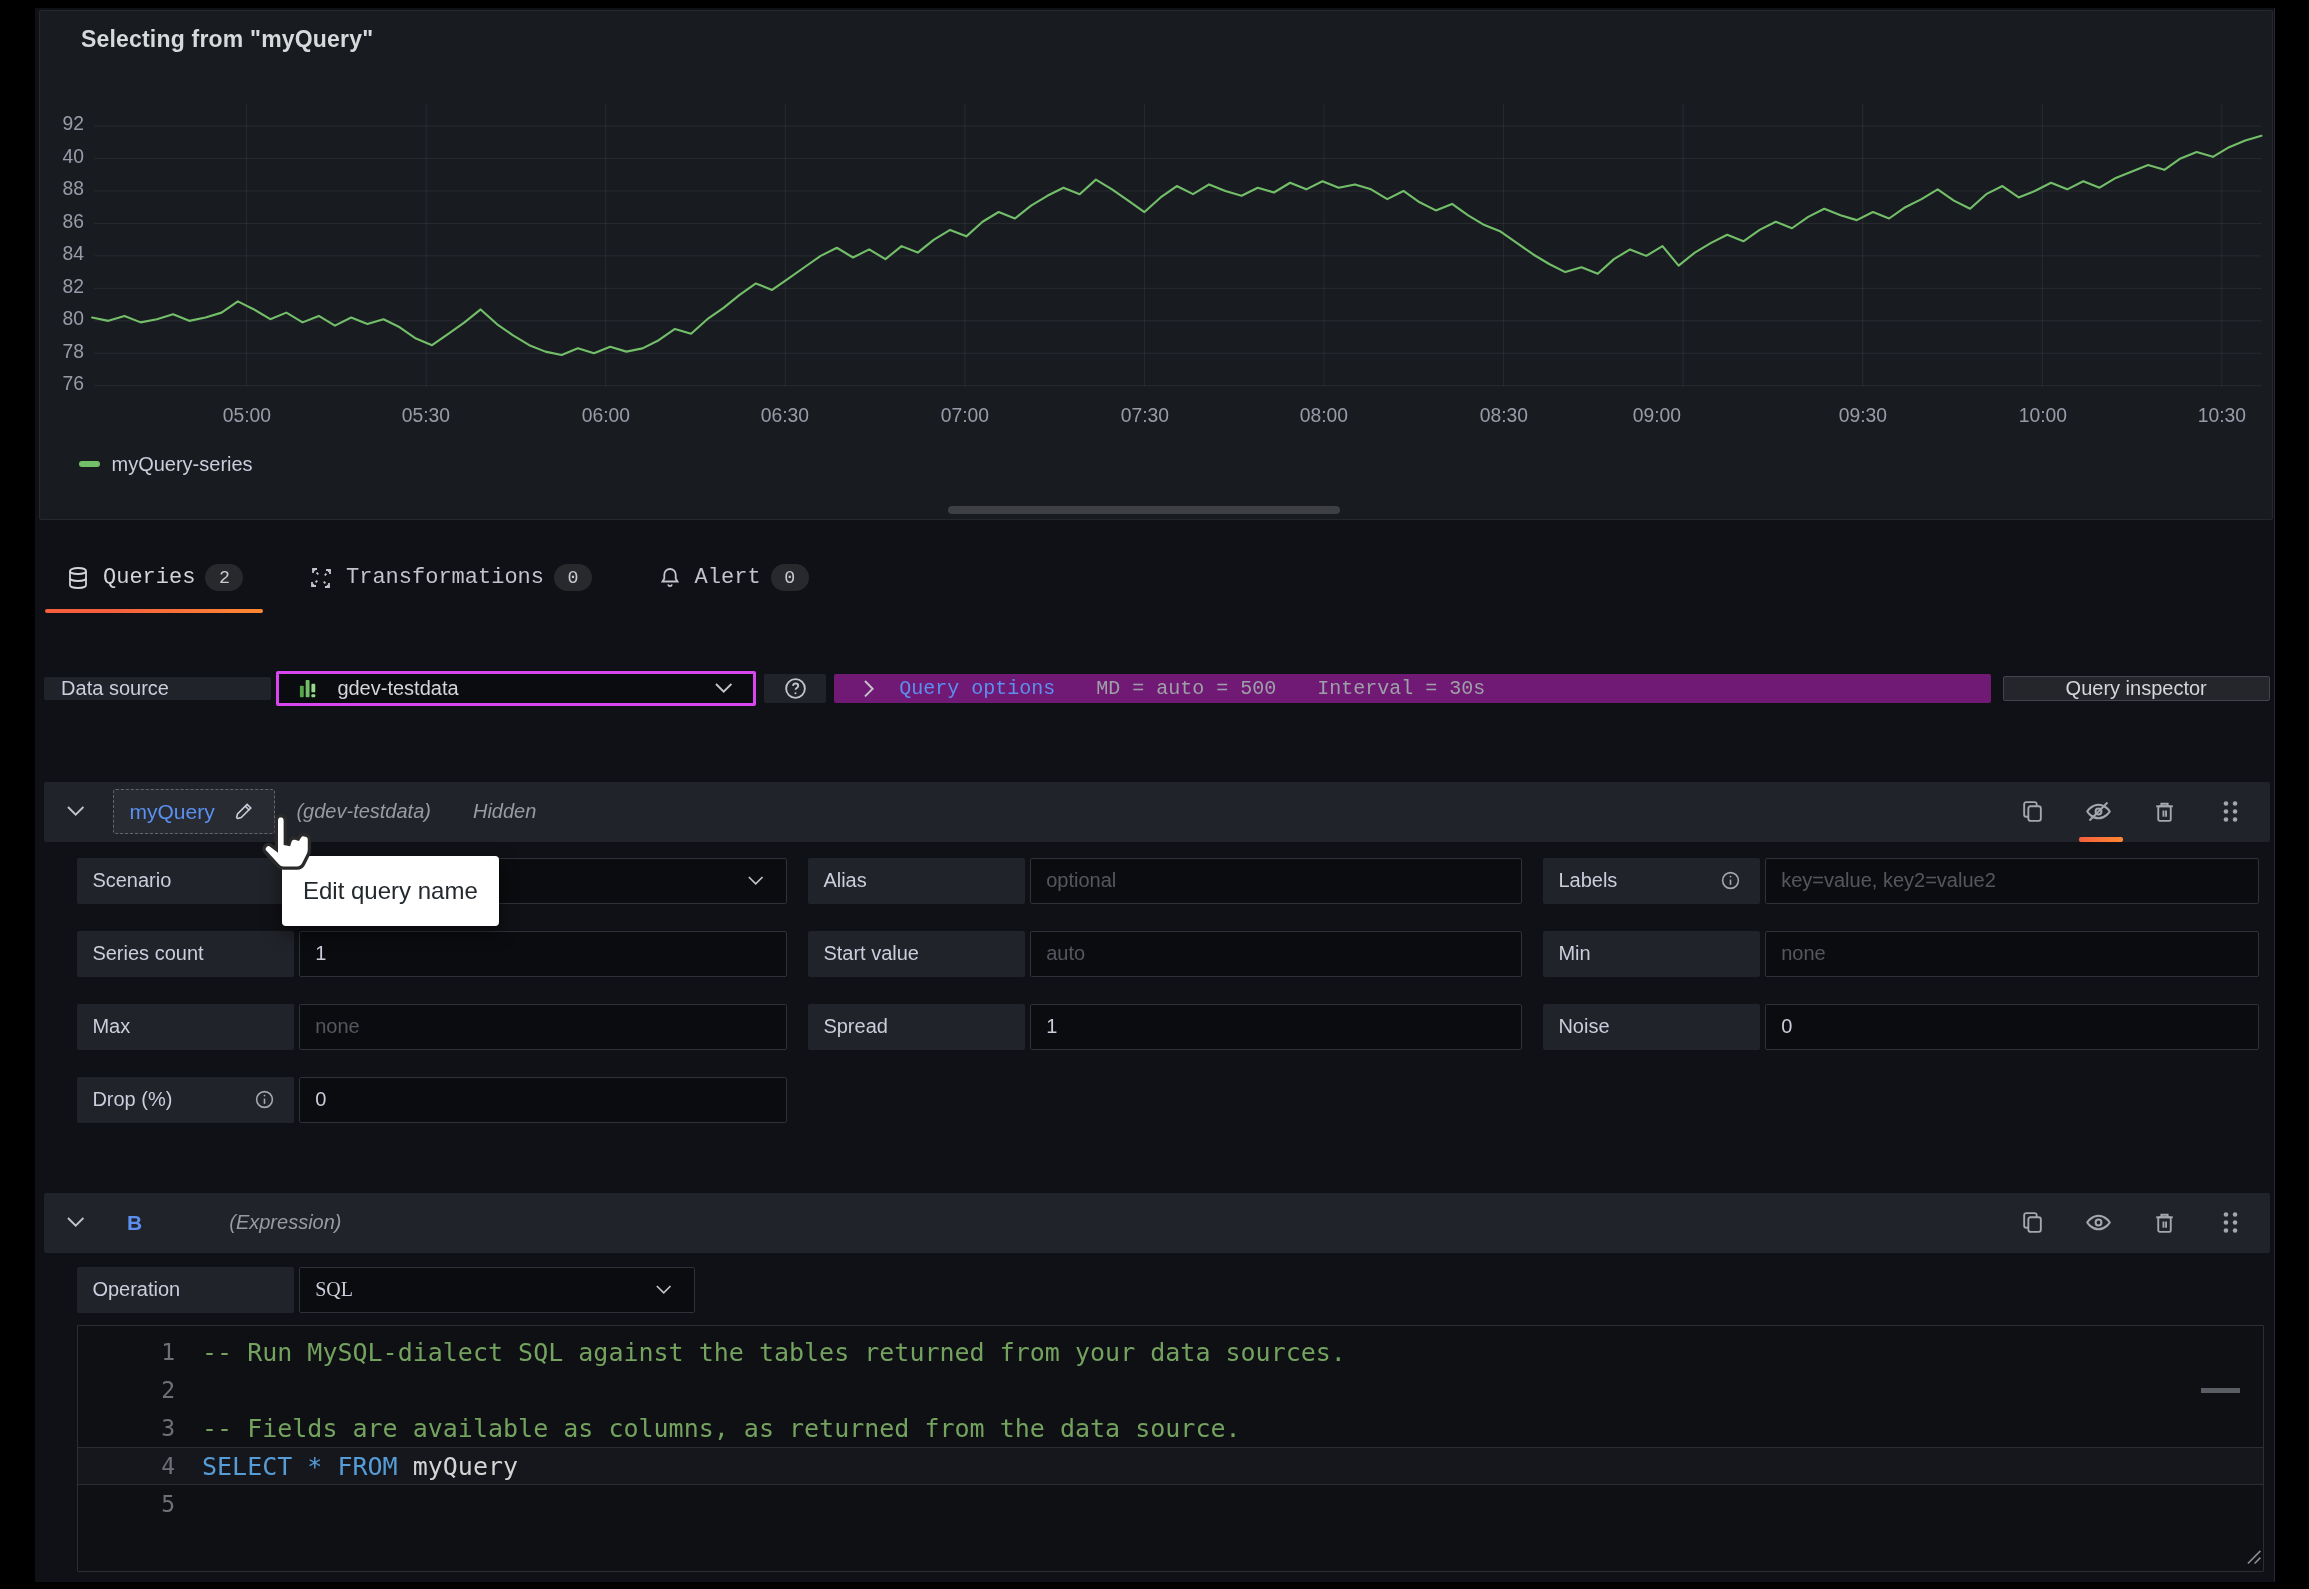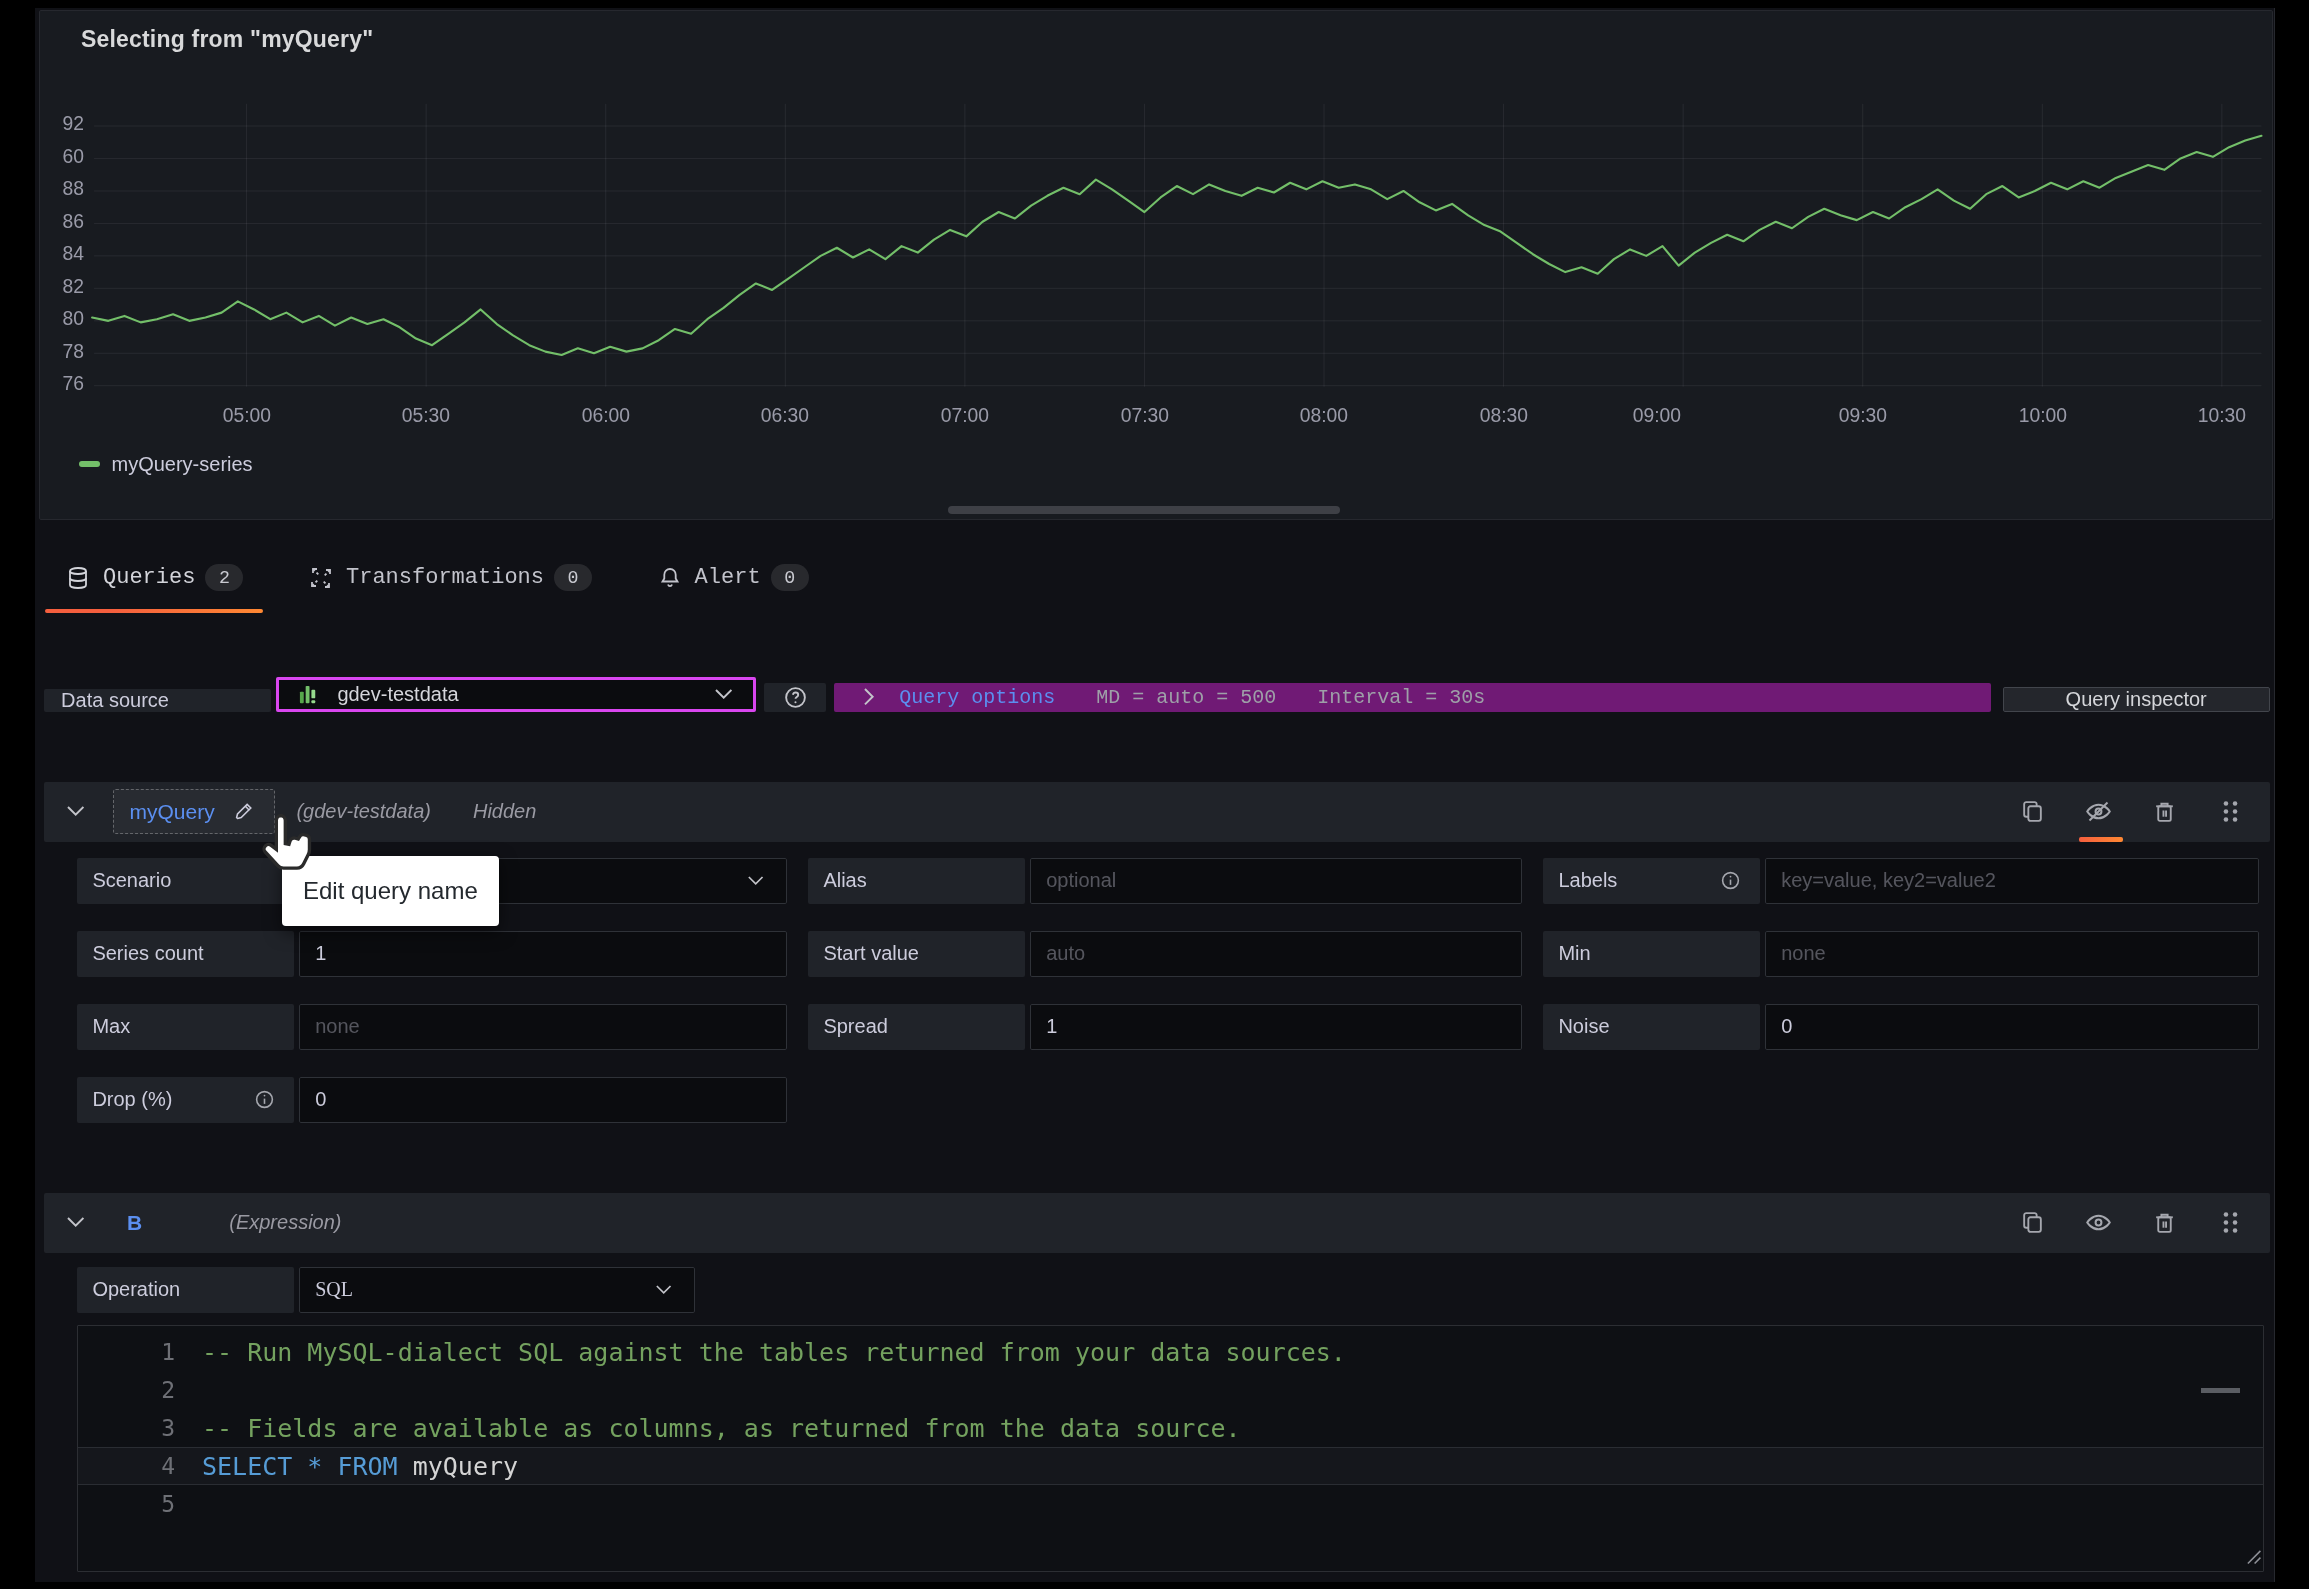--- a/index.html
+++ b/index.html
@@ -31,21 +31,21 @@
   .tab-label { font-size:22px; color:#D3D4DA; font-weight:500; }
   .tab.inactive .tab-label { color:#C2C3CB; font-weight:400; }
   .tab.active::after { content:""; position:absolute; left:0; right:0; bottom:0; height:3.9px;
     border-radius:1.9px; background:linear-gradient(90deg,#F55F3E 30%,#FF8833 99%); }
   .badge { background:rgba(255,255,255,0.10); color:#C9CAD1; font-size:18.3px;
     border-radius:15.4px; padding:3.9px 13.5px; }
   .tab svg { display:block; }
 
   
   .ds-row { position:absolute; left:8.7px; top:658px; width:2226px; height:46px;
-    display:flex; align-items:flex-end; }
+    display:flex; align-items:center; }
   .ds-label { width:227px; background:#202329; border-radius:1.9px; display:flex;
     align-items:center; padding:0 17.4px; font-size:20px; color:#CCCCDC; }
   .ds-select { width:480px; margin-left:5.8px; background:#0B0C0F; border:3px solid #d946ef;
     border-radius:1.9px; display:flex; align-items:center; padding:0 15.4px; gap:13.5px; }
   .ds-select-value { font-size:20px; color:#D5D6DB; flex:1; }
   .sq-btn { width:62px; margin-left:7.7px; background:#202329; border-radius:1.9px;
     display:flex; align-items:center; justify-content:center; }
   .qo-bar { flex:1; margin-left:7.7px; background:#701a75; border-radius:1.9px;
     display:flex; align-items:center; padding-left:21px;font-family:Liberation Mono, monospace; }
   .qo-label { font-size:20px; color:#5B8FF0; font-weight:500; margin-left:15.4px; }
@@ -135,21 +135,21 @@
         <line class="grid" x1="56" y1="219.9" x2="2301" y2="219.9"></line>
         <line class="grid" x1="56" y1="253.5" x2="2301" y2="253.5"></line>
         <line class="grid" x1="56" y1="287.1" x2="2301" y2="287.1"></line>
         <line class="grid" x1="56" y1="320.8" x2="2301" y2="320.8"></line>
         <line class="grid" x1="56" y1="354.4" x2="2301" y2="354.4"></line>
         <line class="grid" x1="56" y1="388.0" x2="2301" y2="388.0"></line>
         <polyline points="54.0,317.4 70.8,320.8 87.5,315.7 104.3,322.4 121.1,319.1 137.8,314.0 154.6,320.8 171.4,317.4 188.1,312.3 204.9,300.6 221.7,309.0 238.5,319.1 255.2,312.3 272.0,322.4 288.8,315.7 305.5,325.8 322.3,317.4 339.1,324.1 355.8,319.1 372.6,327.5 389.4,339.2 406.1,346.0 422.9,334.2 439.7,322.4 456.4,309.0 473.2,324.1 490.0,335.9 506.8,346.0 523.5,352.7 540.3,356.1 557.1,349.3 573.8,354.4 590.6,347.6 607.4,352.7 624.1,349.3 640.9,340.9 657.7,329.2 674.4,334.2 691.2,319.1 708.0,307.3 724.7,293.9 741.5,282.1 758.3,288.8 775.1,277.0 791.8,265.3 808.6,253.5 825.4,245.1 842.1,255.2 858.9,246.8 875.7,256.9 892.4,243.4 909.2,250.1 926.0,236.7 942.7,226.6 959.5,233.3 976.3,218.2 993.0,208.1 1009.8,214.8 1026.6,201.4 1043.4,191.3 1060.1,182.9 1076.9,189.6 1093.7,174.5 1110.4,184.6 1127.2,196.3 1144.0,208.1 1160.7,193.0 1177.5,181.2 1194.3,189.6 1211.0,179.5 1227.8,186.3 1244.6,191.3 1261.3,182.9 1278.1,187.9 1294.9,177.8 1311.6,184.6 1328.4,176.2 1345.2,182.9 1362.0,179.5 1378.7,184.6 1395.5,194.7 1412.3,186.3 1429.0,198.0 1445.8,206.4 1462.6,199.7 1479.3,211.5 1496.1,221.6 1512.9,228.3 1529.6,240.1 1546.4,251.8 1563.2,261.9 1579.9,270.3 1596.7,265.3 1613.5,272.0 1630.3,256.9 1647.0,246.8 1663.8,253.5 1680.6,243.4 1697.3,263.6 1714.1,250.1 1730.9,240.1 1747.6,231.6 1764.4,238.4 1781.2,226.6 1797.9,218.2 1814.7,224.9 1831.5,213.1 1848.2,204.7 1865.0,211.5 1881.8,216.5 1898.6,208.1 1915.3,214.8 1932.1,203.1 1948.9,194.7 1965.6,184.6 1982.4,196.3 1999.2,204.7 2015.9,189.6 2032.7,181.2 2049.5,193.0 2066.2,186.3 2083.0,177.8 2099.8,184.6 2116.5,176.2 2133.3,182.9 2150.1,172.8 2166.9,166.1 2183.6,159.4 2200.4,164.4 2217.2,152.6 2233.9,145.9 2250.7,150.9 2267.5,140.9 2284.2,134.1 2301.0,129.1" fill="none" stroke="#73BF69" stroke-width="2.2" stroke-linejoin="round" stroke-linecap="round"></polyline>
       </svg>
     <div id="y-labels">
         <div class="y-tick" style="top: 102px;">92</div>
-        <div class="y-tick" style="top: 135px;">60</div>
+        <div class="y-tick" style="top: 135px;">40</div>
         <div class="y-tick" style="top: 167px;">88</div>
         <div class="y-tick" style="top: 200px;">86</div>
         <div class="y-tick" style="top: 232px;">84</div>
         <div class="y-tick" style="top: 265px;">82</div>
         <div class="y-tick" style="top: 297px;">80</div>
         <div class="y-tick" style="top: 330px;">78</div>
         <div class="y-tick" style="top: 362px;">76</div>
       </div>
     <div id="x-labels">
         <div class="x-tick" style="left: 149px;">05:00</div>

